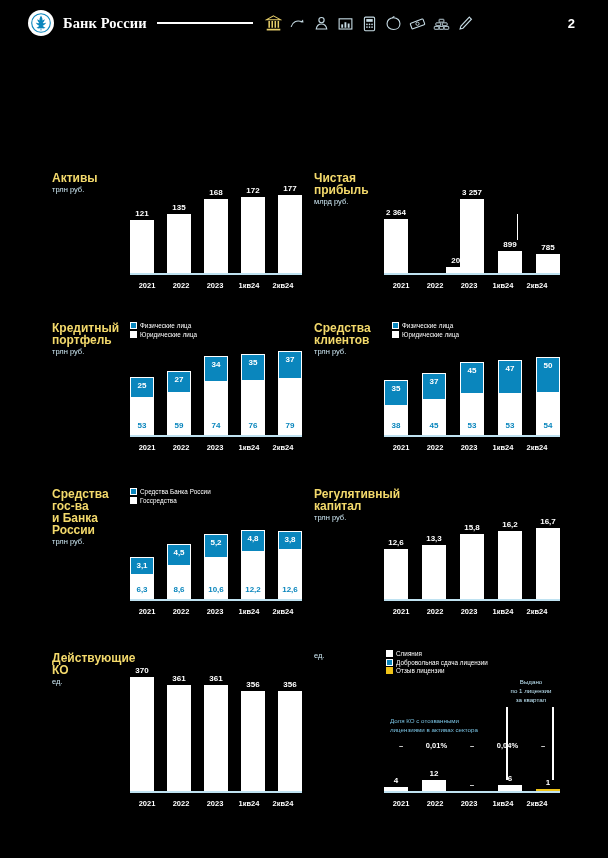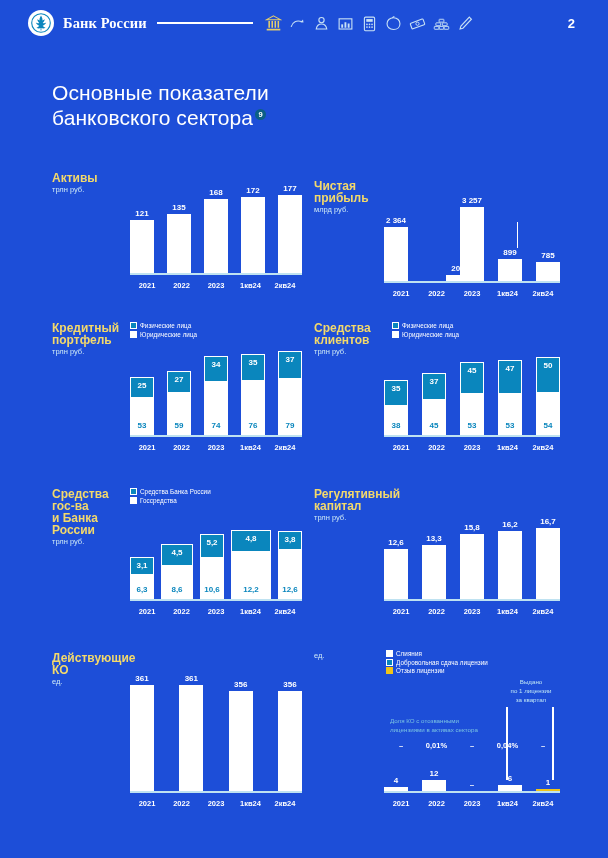--- a/index.html
+++ b/index.html
@@ -6,21 +6,21 @@
   * { box-sizing: border-box; margin: 0; padding: 0; }
   html, body {
     width: 608px; height: 858px;
     background: #ffffff;
     font-family: "Liberation Sans", sans-serif;
     overflow: hidden;
   }
   .page {
     position: relative;
     width: 608px; height: 858px;
-    background: #1d4ed8;
+    background: #000000;
     overflow: hidden;
   }
 
   
   .header {
     position: absolute; left: 0; top: 0;
     width: 608px; height: 46px;
     display: flex; align-items: center;
   }
   .logo-mark {
@@ -168,21 +168,21 @@
     text-align: center;
     color: #ffffff; font-size: 8px; font-weight: bold;
   }
   .val-in-bot {
     position: absolute; bottom: 5px; left: 0; right: 0;
     text-align: center;
     color: #0a86bd; font-size: 8px; font-weight: bold;
   }
   .xlabels {
     position: absolute; left: 0; right: 0; bottom: 0;
-    display: flex; justify-content: space-between;
+    display: flex; 
   }
   .xlabel {
     color: #ffffff; font-size: 7.5px; font-weight: bold;
     text-align: center;
   }
 
   
   .annot {
     position: absolute;
     text-align: center;
@@ -297,22 +297,20 @@
       </svg>
 
       <svg class="hicon" viewBox="0 0 20 22">
         <path d="M14.5 3.5 L17 6 L7 16.5 L3.6 17.4 L4.6 14 Z" fill="none" stroke="#d7eef8" stroke-width="1.3"></path>
       </svg>
     </div>
 
     <div class="page-num">2</div>
   </div>
 
-  <div class="title"><span>Основные показатели
-банковского сектора</span><span class="title-sup">9</span></div>
 
   <div class="grid">
 
     <div class="panel" style="left:52px; top:172px; width:250px; height:118px;">
       <div class="panel-head">
         <div class="panel-title">Активы</div>
         <div class="panel-unit">трлн руб.</div>
       </div>
       <div class="plot" style="left:78px; top:0; width:172px; height:118px;">
         <div class="axis" style="width:172px;"></div>
@@ -346,21 +344,21 @@
         <div class="xlabels">
           <div class="xlabel" style="width:34px;">2021</div>
           <div class="xlabel" style="width:34px;">2022</div>
           <div class="xlabel" style="width:34px;">2023</div>
           <div class="xlabel" style="width:34px;">1кв24</div>
           <div class="xlabel" style="width:34px;">2кв24</div>
         </div>
       </div>
     </div>
 
-    <div class="panel" style="left:314px; top:180px; width:252px; height:118px;">
+    <div class="panel" style="left:314px; top:172px; width:252px; height:118px;">
       <div class="panel-head">
         <div class="panel-title">Чистая
 прибыль</div>
         <div class="panel-unit">млрд руб.</div>
       </div>
       <div class="annot-line" style="left:203px; top:42px; height:26px;"></div>
       <div class="plot" style="left:70px; top:0; width:176px; height:118px;">
         <div class="axis" style="width:176px;"></div>
         <div class="bars" style="height:88px;">
           <div class="bar-col" style="width:24px; height:54px;">
@@ -561,37 +559,37 @@
         <div class="axis" style="width:172px;"></div>
         <div class="bars" style="height:90px;">
           <div class="bar-col" style="width:24px;">
             <div class="bar-seg-top" style="height:17px;">
                 <span class="val-in-top">3,1</span>
               </div>
             <div class="bar-seg-bot" style="height:25px;">
                 <span class="val-in-bot">6,3</span>
               </div>
           </div>
-          <div class="bar-col" style="width:32px;">
+          <div class="bar-col" style="width:24px;">
             <div class="bar-seg-top" style="height:21px;">
                 <span class="val-in-top">4,5</span>
               </div>
             <div class="bar-seg-bot" style="height:34px;">
                 <span class="val-in-bot">8,6</span>
               </div>
           </div>
           <div class="bar-col" style="width:24px;">
             <div class="bar-seg-top" style="height:23px;">
                 <span class="val-in-top">5,2</span>
               </div>
             <div class="bar-seg-bot" style="height:42px;">
                 <span class="val-in-bot">10,6</span>
               </div>
           </div>
-          <div class="bar-col" style="width:40px;">
+          <div class="bar-col" style="width:24px;">
             <div class="bar-seg-top" style="height:21px;">
                 <span class="val-in-top">4,8</span>
               </div>
             <div class="bar-seg-bot" style="height:48px;">
                 <span class="val-in-bot">12,2</span>
               </div>
           </div>
           <div class="bar-col" style="width:24px;">
             <div class="bar-seg-top" style="height:18px;">
                 <span class="val-in-top">3,8</span>
@@ -658,20 +656,25 @@
 
     <div class="panel" style="left:52px; top:652px; width:250px; height:156px;">
       <div class="panel-head">
         <div class="panel-title">Действующие
 КО</div>
         <div class="panel-unit">ед.</div>
       </div>
       <div class="plot" style="left:78px; top:0; width:172px; height:156px;">
         <div class="axis" style="width:172px;"></div>
         <div class="bars" style="height:125px;">
+          <div class="bar-col" style="width:24px; height:114px;">
+            <div class="bar" style="height:114px;">
+                <span class="val-above">370</span>
+              </div>
+          </div>
           <div class="bar-col" style="width:24px; height:106px;">
             <div class="bar" style="height:106px;">
                 <span class="val-above">361</span>
               </div>
           </div>
           <div class="bar-col" style="width:24px; height:106px;">
             <div class="bar" style="height:106px;">
                 <span class="val-above">361</span>
               </div>
           </div>

